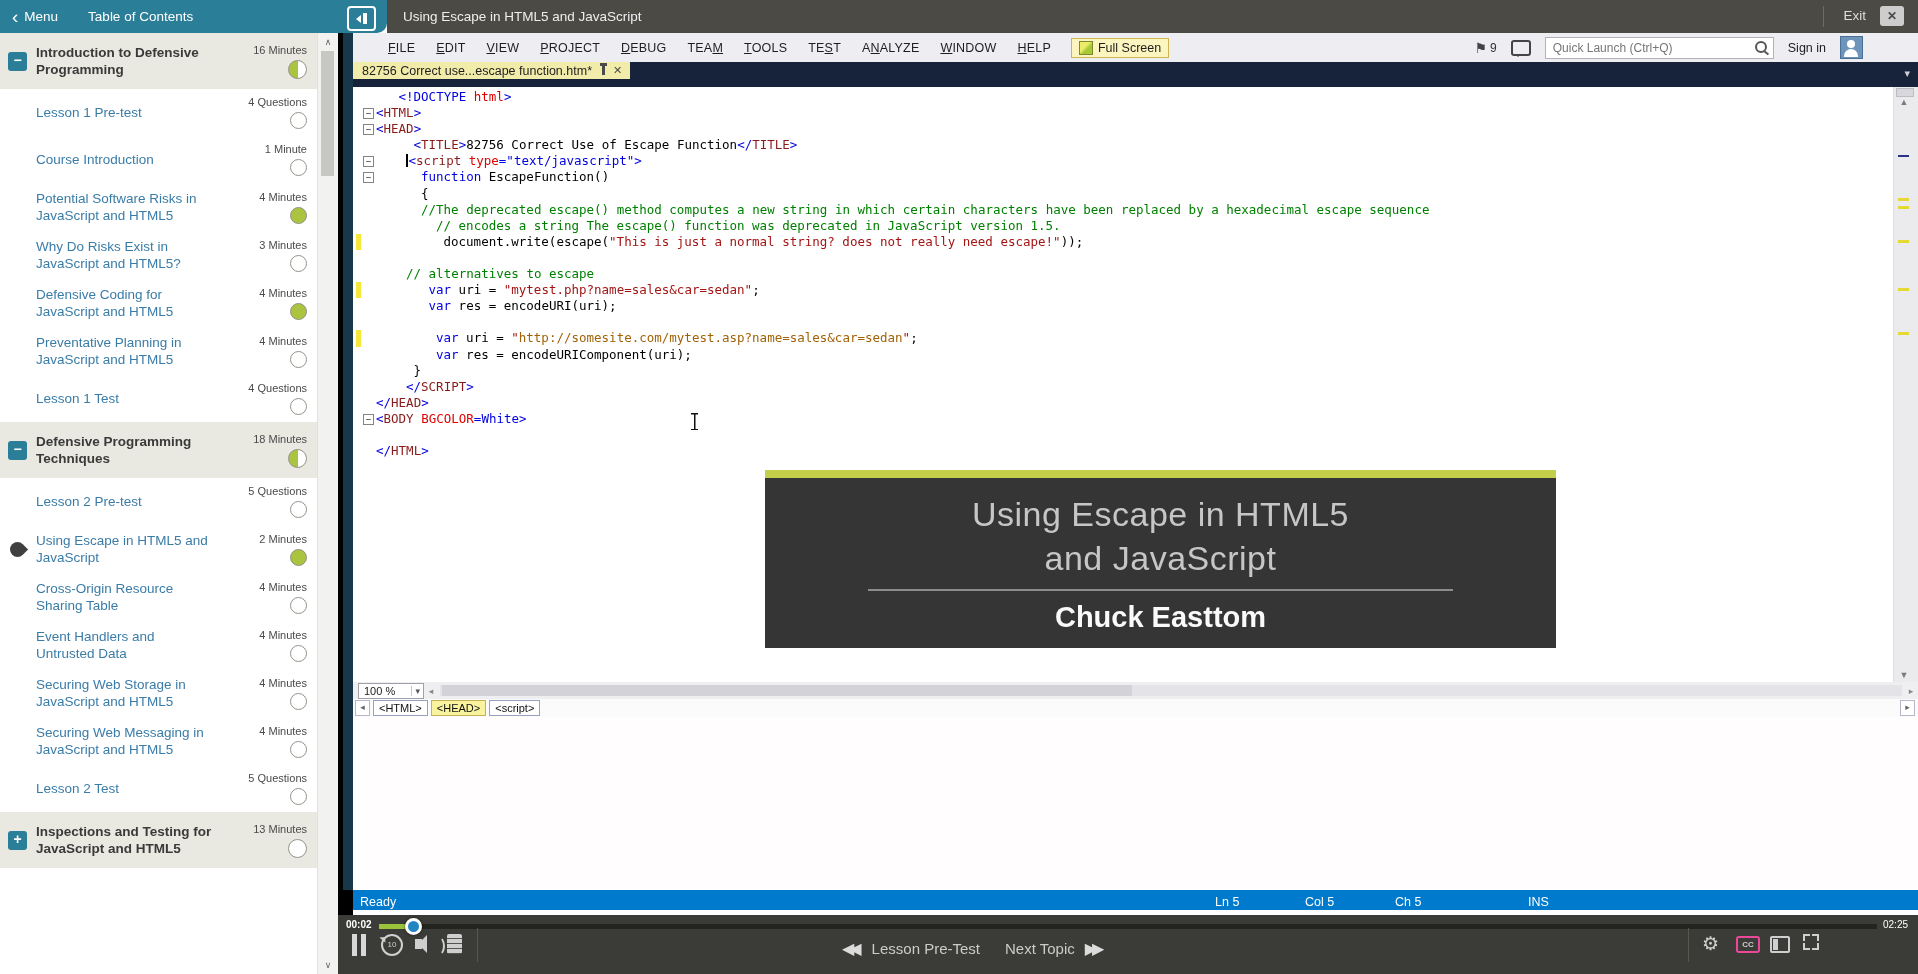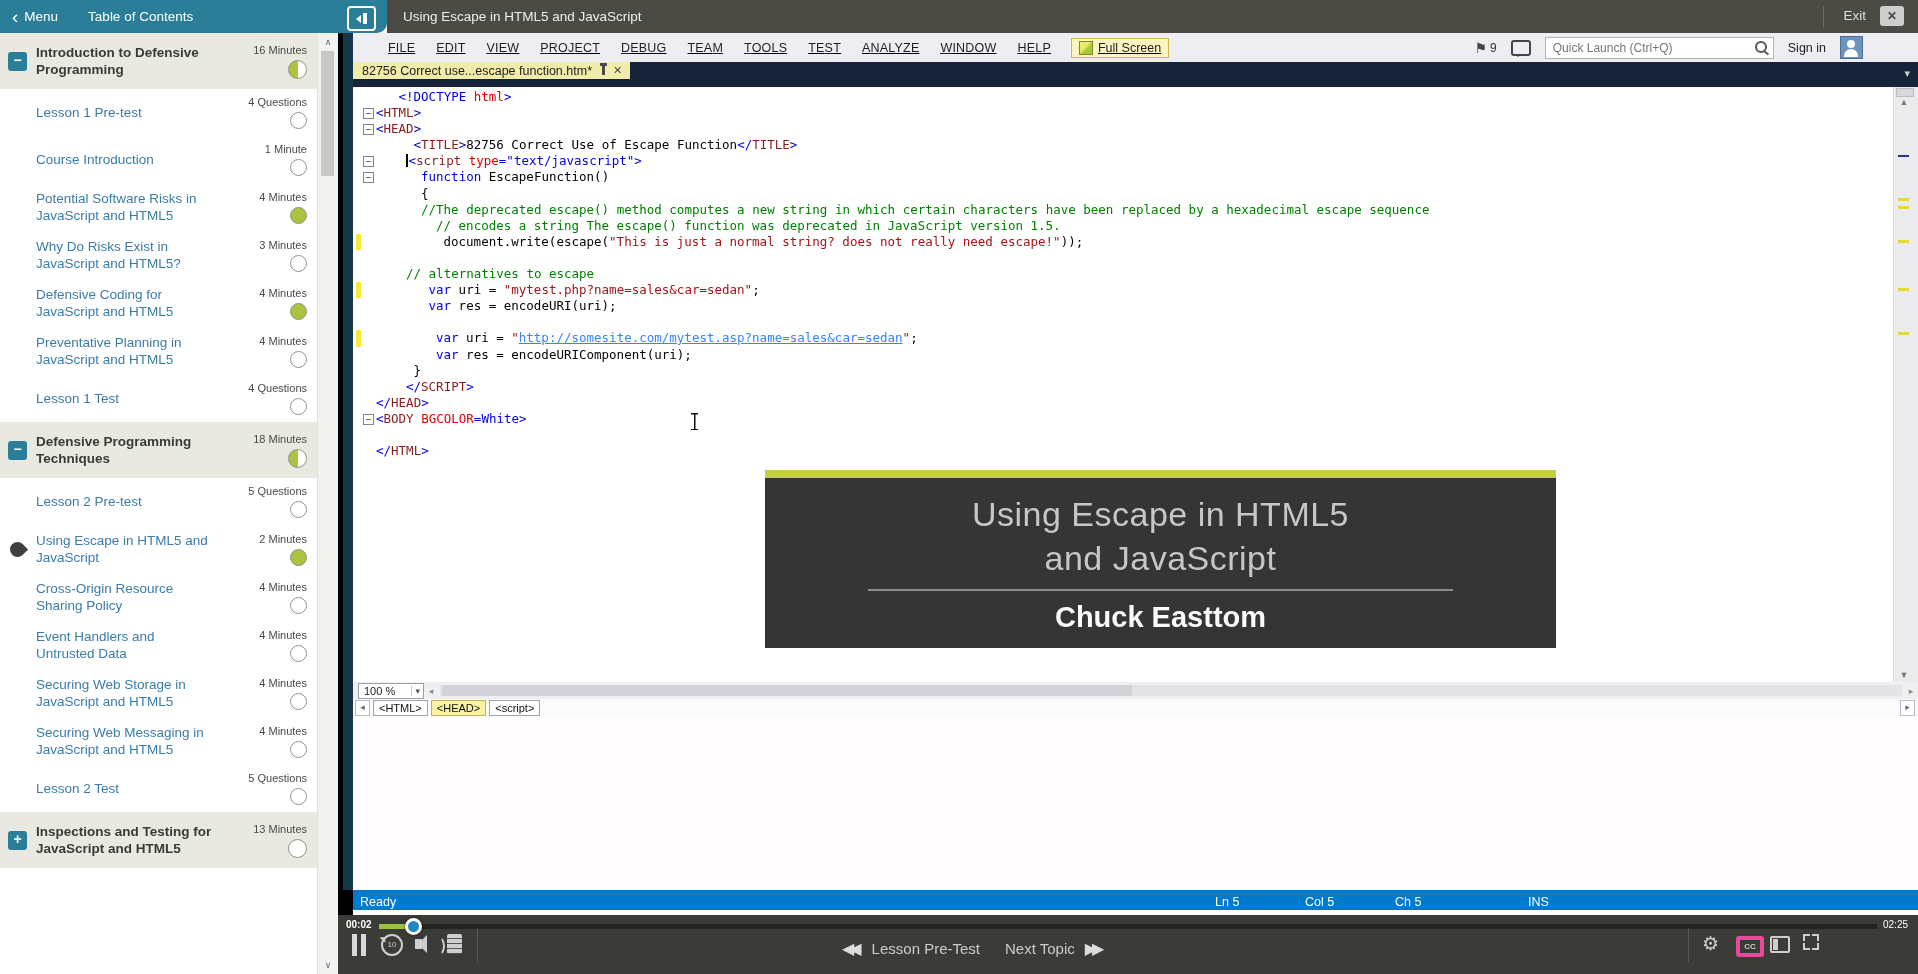--- a/index.html
+++ b/index.html
@@ -45,21 +45,21 @@
   .sb-track{position:absolute;left:317px;top:0;width:20px;bottom:0;background:#f2f2f0;border-left:1px solid #e2e2dc;}
   .sb-up,.sb-down{position:absolute;left:0;width:20px;height:14px;color:#666;font-size:9px;text-align:center;line-height:14px;cursor:pointer;}
   .sb-up{top:2px;} .sb-up::before{content:"∧";}
   .sb-down{bottom:2px;} .sb-down::before{content:"∨";}
   .sb-thumb{position:absolute;left:3px;top:18px;width:13px;height:125px;background:#c7c7c3;cursor:pointer;}
   
   .video{position:absolute;left:337px;top:33px;width:1581px;height:941px;background:#fff;}
   .strip-black{position:absolute;left:0;top:0;width:6px;height:857px;background:#000;}
   .strip-navy{position:absolute;left:6px;top:0;width:10px;height:857px;background:#17374a;}
   
-  .vs-menubar{position:absolute;left:16px;top:0;right:0;height:29px;background:#eeeef2;display:flex;align-items:center;text-decoration:underline;}
+  .vs-menubar{position:absolute;left:16px;top:0;right:0;height:29px;background:#eeeef2;display:flex;align-items:center;}
   .menu-items{display:flex;gap:21px;padding-left:35px;font-size:12.5px;color:#1e1e1e;letter-spacing:.2px;}
   .menu-item{cursor:pointer;white-space:nowrap;}
   .menu-item .mn{text-decoration:underline;}
   .fullscreen-btn{margin-left:20px;display:flex;align-items:center;gap:5px;padding:2px 7px;background:#fdf5c0;
                   border:1px solid #d0b553;font-size:12.5px;color:#1e1e1e;cursor:pointer;}
   .fs-ico{width:12px;height:12px;border:1px solid #7c8a2e;background:linear-gradient(135deg,#eded6a 40%,#a8c838 60%);}
   .mb-right{position:absolute;right:55px;top:0;height:29px;display:flex;align-items:center;gap:14px;}
   .flag-wrap{display:flex;align-items:center;gap:3px;font-size:12px;color:#333;cursor:pointer;}
   .flag-ico{font-size:14px;color:#444;}
   .flag-ico::before{content:"⚑";}
@@ -91,21 +91,21 @@
   .code-line{display:flex;height:16.1px;font-family:"DejaVu Sans Mono","Liberation Mono",monospace;
              font-size:12.5px;line-height:16.1px;}
   .chg{width:5px;margin-left:3px;flex:0 0 5px;}
   .chg.on{background:#f5e73c;}
   .fold{width:15px;flex:0 0 15px;position:relative;}
   .foldbox{position:absolute;left:2px;top:3px;width:9px;height:9px;border:1px solid #848484;background:#fff;
            font-size:9px;line-height:8px;text-align:center;color:#333;}
   .ctext{white-space:pre;}
   .caret{display:inline-block;width:1.5px;height:13px;background:#000;vertical-align:-2px;margin-right:1px;}
   .seg-b{color:#0000e0;} .seg-m{color:#8a1b1b;} .seg-s{color:#a31515;} .seg-r{color:#e00000;}
-  .seg-g{color:#008000;} .seg-k{color:#000;} .seg-u{color:#3b82f6;text-decoration:underline;}
+  .seg-g{color:#008000;} .seg-k{color:#000;} .seg-u{color:#a16207;}
   
   .vscroll{position:absolute;left:1556px;top:54px;width:25px;height:595px;background:#ebebee;border-left:1px solid #ddd;}
   .vs-split{position:absolute;left:2px;top:1px;width:16px;height:7px;background:#d8d8dc;border:1px solid #bcbcc4;}
   .vs-arrow-up,.vs-arrow-down{position:absolute;left:0;width:20px;text-align:center;color:#7a7a7a;font-size:9px;cursor:pointer;}
   .vs-arrow-up{top:10px;} .vs-arrow-up::before{content:"▲";}
   .vs-arrow-down{bottom:2px;} .vs-arrow-down::before{content:"▼";}
   .mark{position:absolute;left:4px;width:11px;height:3px;}
   .mark.yellow{background:#e8d832;}
   .mark.dark{background:#26348c;height:2px;}
   
@@ -159,21 +159,21 @@
   .icon-doc{position:absolute;left:110px;top:19px;width:15px;height:20px;border-radius:2px;cursor:pointer;
             background:repeating-linear-gradient(#cfcfcf 0 3.5px,#55554f 3.5px 5px);}
   .p-sep{position:absolute;top:13px;width:1px;height:34px;background:#57574f;}
   .sep-l{left:140px;} .sep-r{left:1351px;}
   .nav-group{position:absolute;top:24px;display:flex;align-items:center;gap:10px;color:#cbcbcb;font-size:15px;cursor:pointer;}
   .nav-back{left:505px;} .nav-next{left:668px;}
   .arr{font-size:16px;color:#dcdcdc;letter-spacing:-5px;padding-right:5px;}
   .arr.rew::before{content:"◀◀";} .arr.fwd::before{content:"▶▶";}
   .icon-gear{position:absolute;left:1365px;top:17px;color:#cfcfcf;font-size:19px;cursor:pointer;}
   .icon-gear::before{content:"⚙";}
-  .icon-cc{position:absolute;left:1399px;top:21px;width:20px;height:13px;border:4px solid #ec4899;border-radius:3px;
+  .icon-cc{position:absolute;left:1399px;top:21px;width:20px;height:13px;border:2px solid #ec4899;border-radius:3px;
            color:#cfcfcf;font-size:8px;font-weight:bold;text-align:center;line-height:13px;cursor:pointer;}
   .icon-pip{position:absolute;left:1433px;top:21px;width:16px;height:13px;border:2px solid #cfcfcf;border-radius:2px;cursor:pointer;}
   .icon-pip::before{content:"";position:absolute;left:1px;top:1px;width:5px;height:11px;background:#cfcfcf;}
   .icon-fs{position:absolute;left:1466px;top:19px;width:16px;height:16px;cursor:pointer;}
   .icon-fs i{position:absolute;width:5px;height:5px;border:2px solid #cfcfcf;}
   .icon-fs i:nth-child(1){left:0;top:0;border-right:none;border-bottom:none;}
   .icon-fs i:nth-child(2){right:0;top:0;border-left:none;border-bottom:none;}
   .icon-fs i:nth-child(3){left:0;bottom:0;border-right:none;border-top:none;}
   .icon-fs i:nth-child(4){right:0;bottom:0;border-left:none;border-top:none;}
   
@@ -293,21 +293,21 @@
           <span class="pointer"></span>
         </span>
         <span class="toc-label">Using Escape in HTML5 and JavaScript</span>
         <span class="toc-right">
           <span class="toc-meta">2 Minutes</span>
           <span class="circle full"></span>
         </span>
       </div>
       <div class="toc-row item">
         <span class="toc-icon"></span>
-        <span class="toc-label">Cross-Origin Resource Sharing Policy</span>
+        <span class="toc-label">Cross-Origin Resource Sharing Table</span>
         <span class="toc-right">
           <span class="toc-meta">4 Minutes</span>
           <span class="circle empty"></span>
         </span>
       </div>
       <div class="toc-row item">
         <span class="toc-icon"></span>
         <span class="toc-label">Event Handlers and Untrusted Data</span>
         <span class="toc-right">
           <span class="toc-meta">4 Minutes</span>

